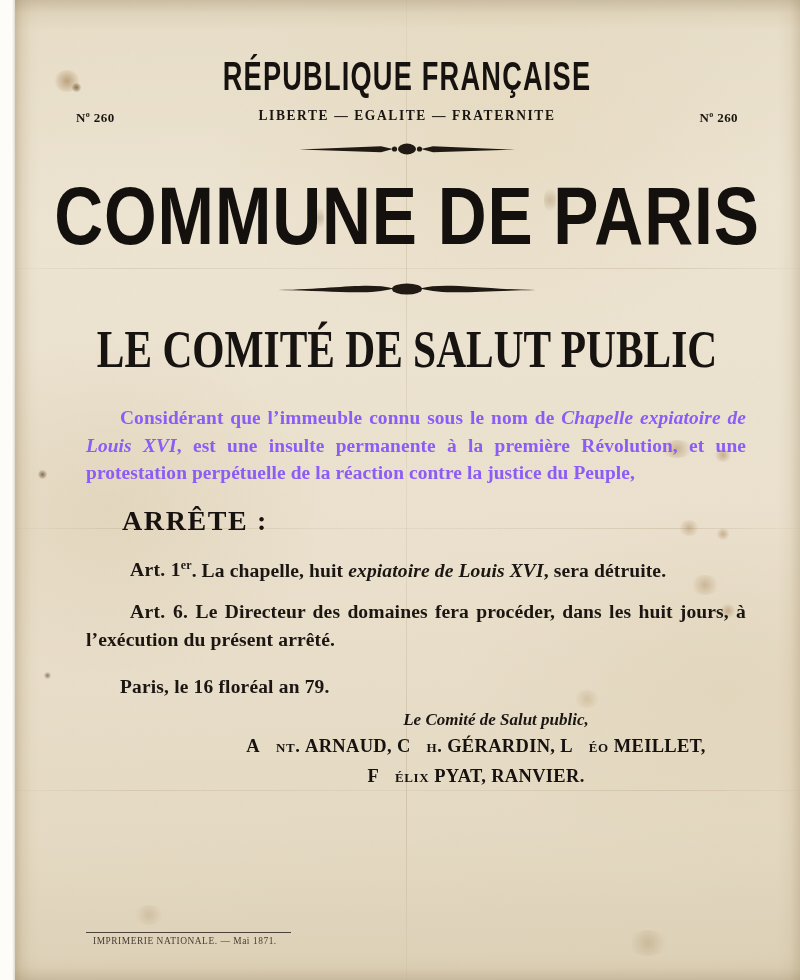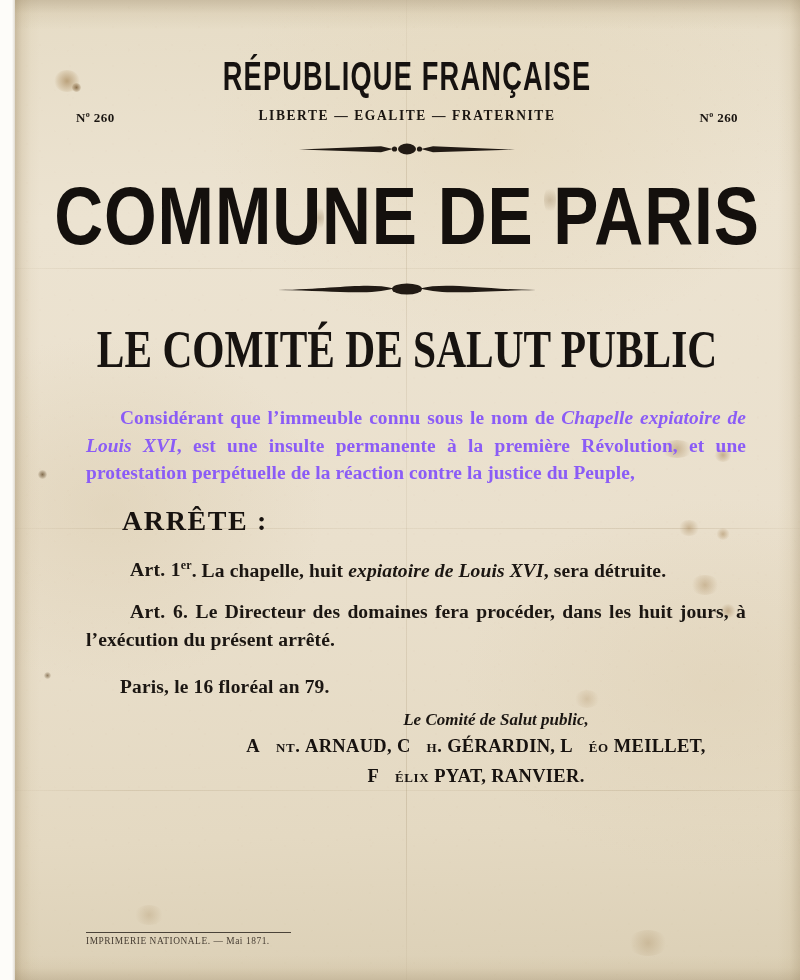--- a/index.html
+++ b/index.html
@@ -263,20 +263,21 @@
     margin-bottom: 3px;
     opacity: 0.82;
   }
   .imprint-text {
     font-family: "Liberation Serif", "DejaVu Serif", serif;
     font-size: 9.4px;
     letter-spacing: 0.55px;
     color: #30271f;
     white-space: nowrap;
     opacity: 0.88;
+    margin-left: 7px;
   }
 
   
   .grain {
     position: absolute;
     left: 14px; top: 0; width: 786px; height: 980px;
     pointer-events: none;
     opacity: 0.30;
     background-image:
       radial-gradient(circle at 10% 20%, rgba(120,95,60,0.05) 0 1px, transparent 1px),

